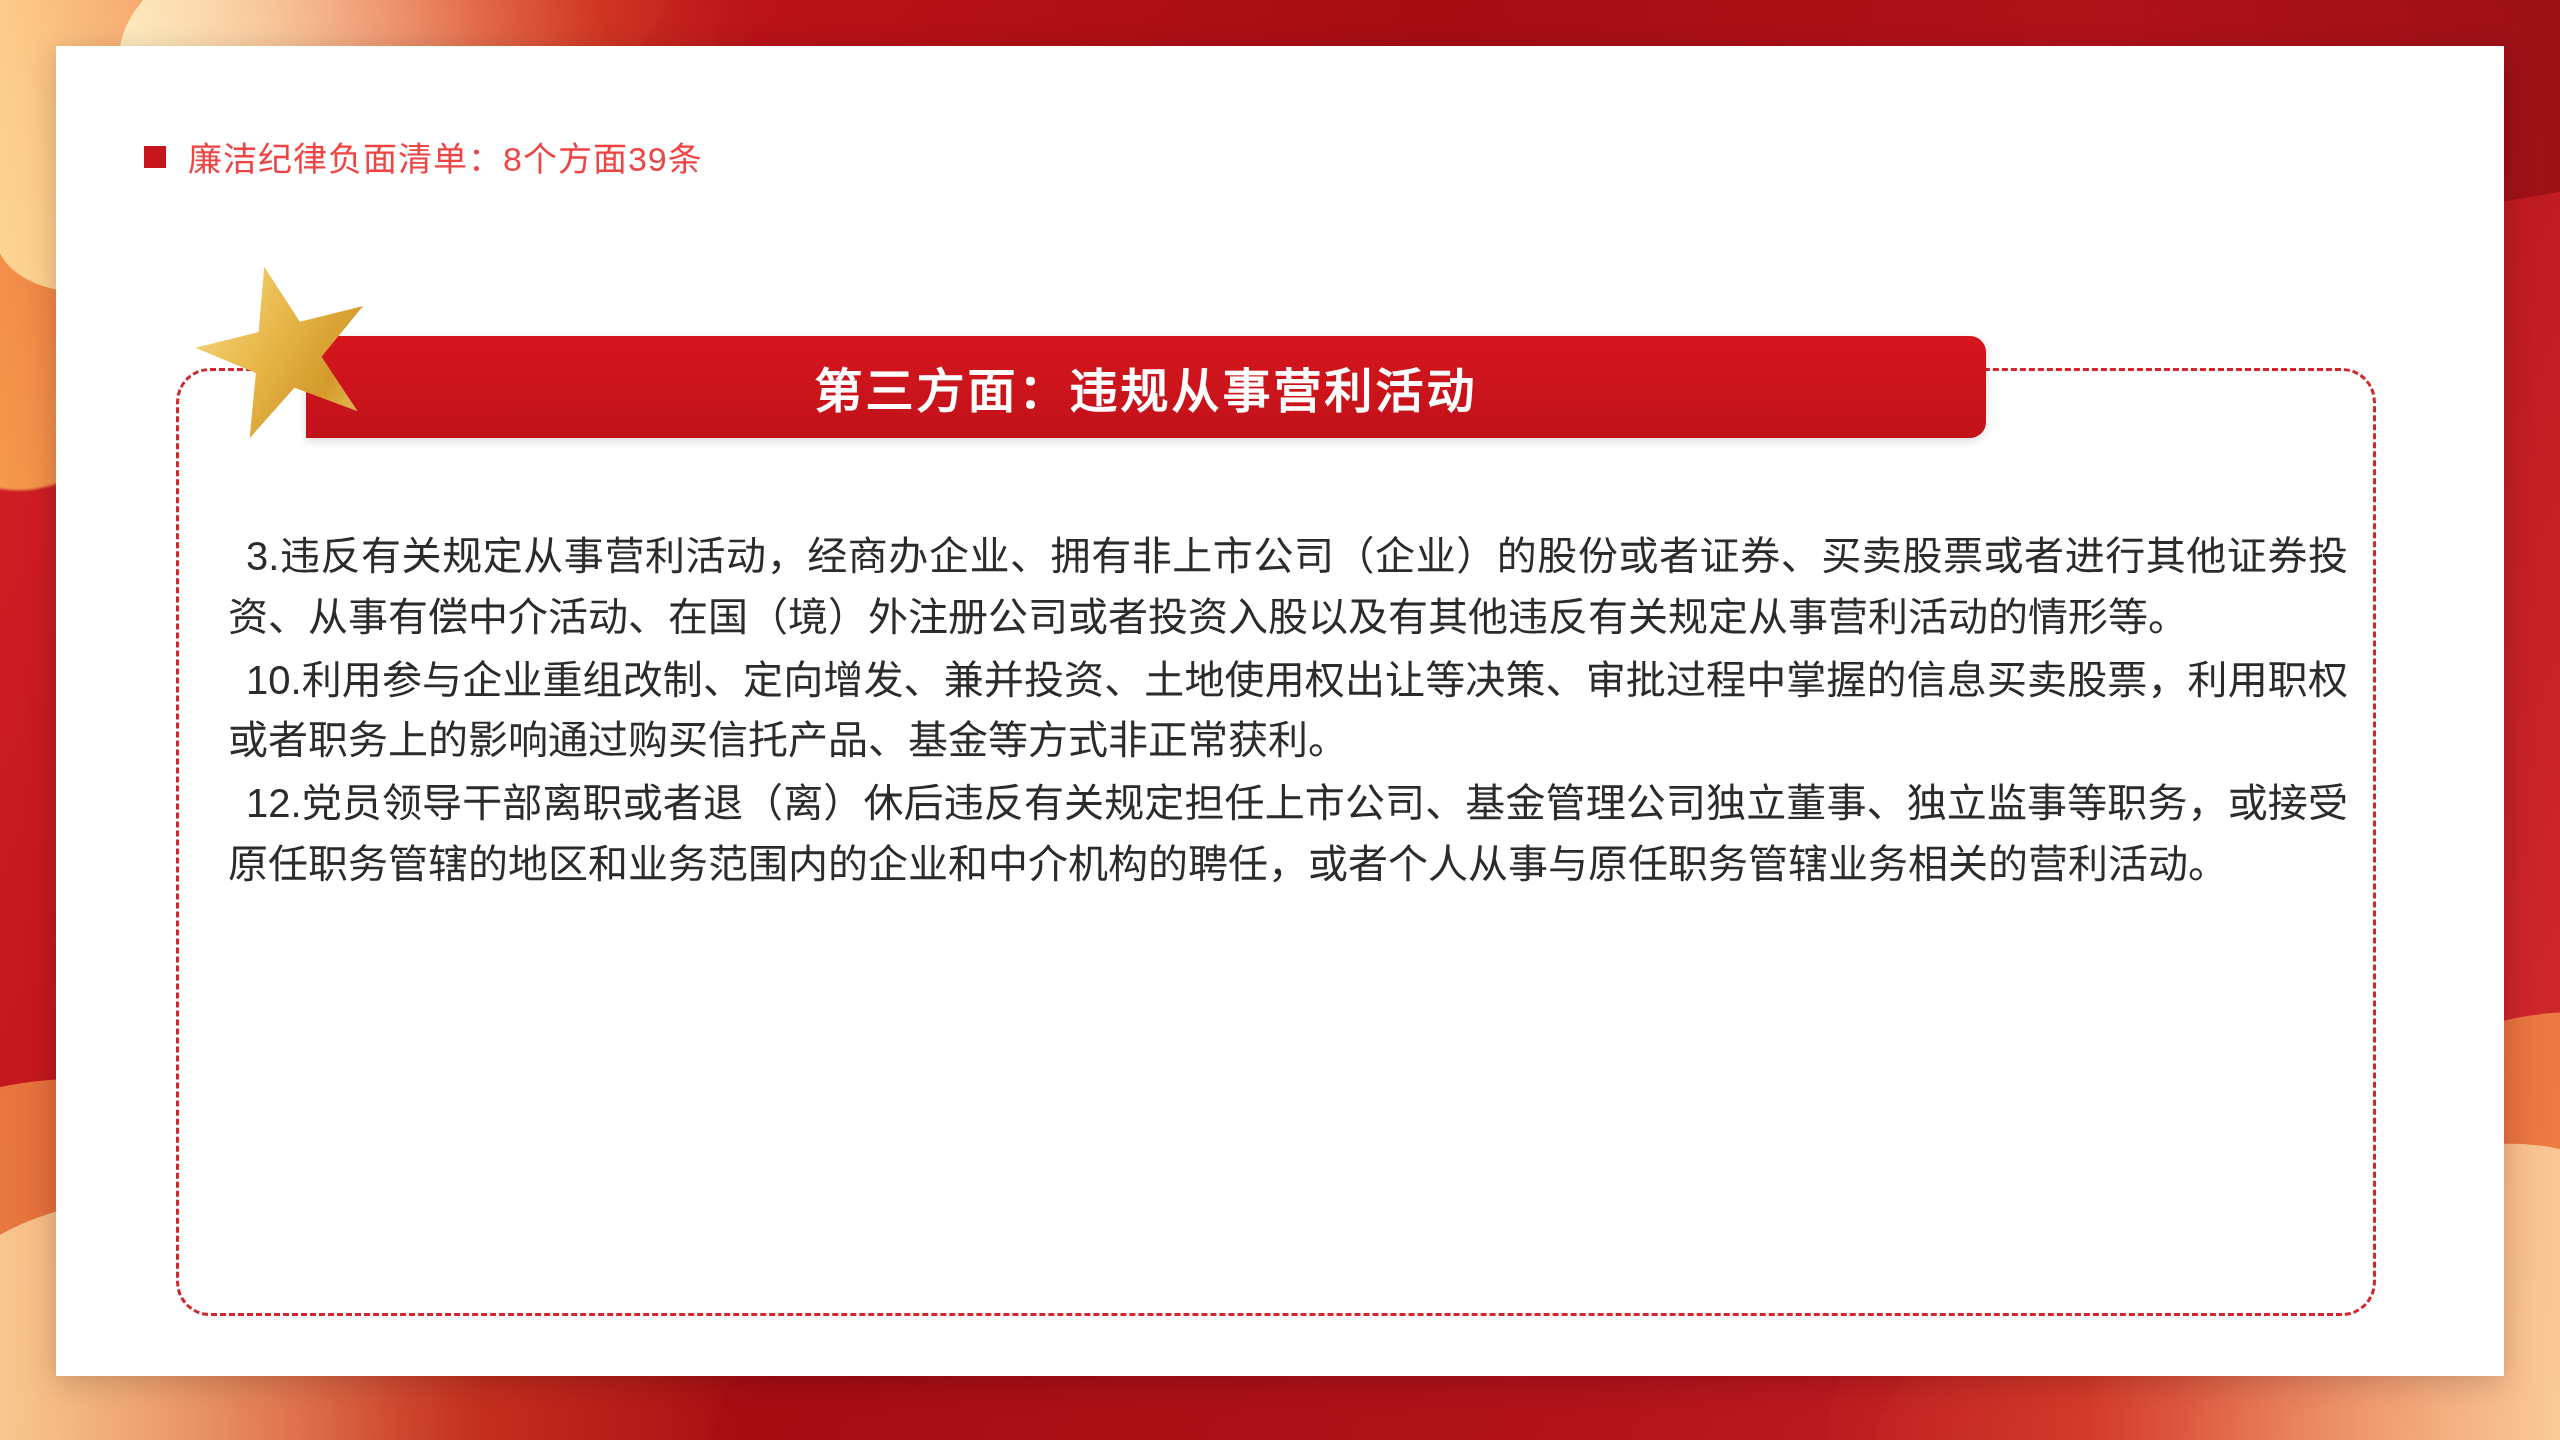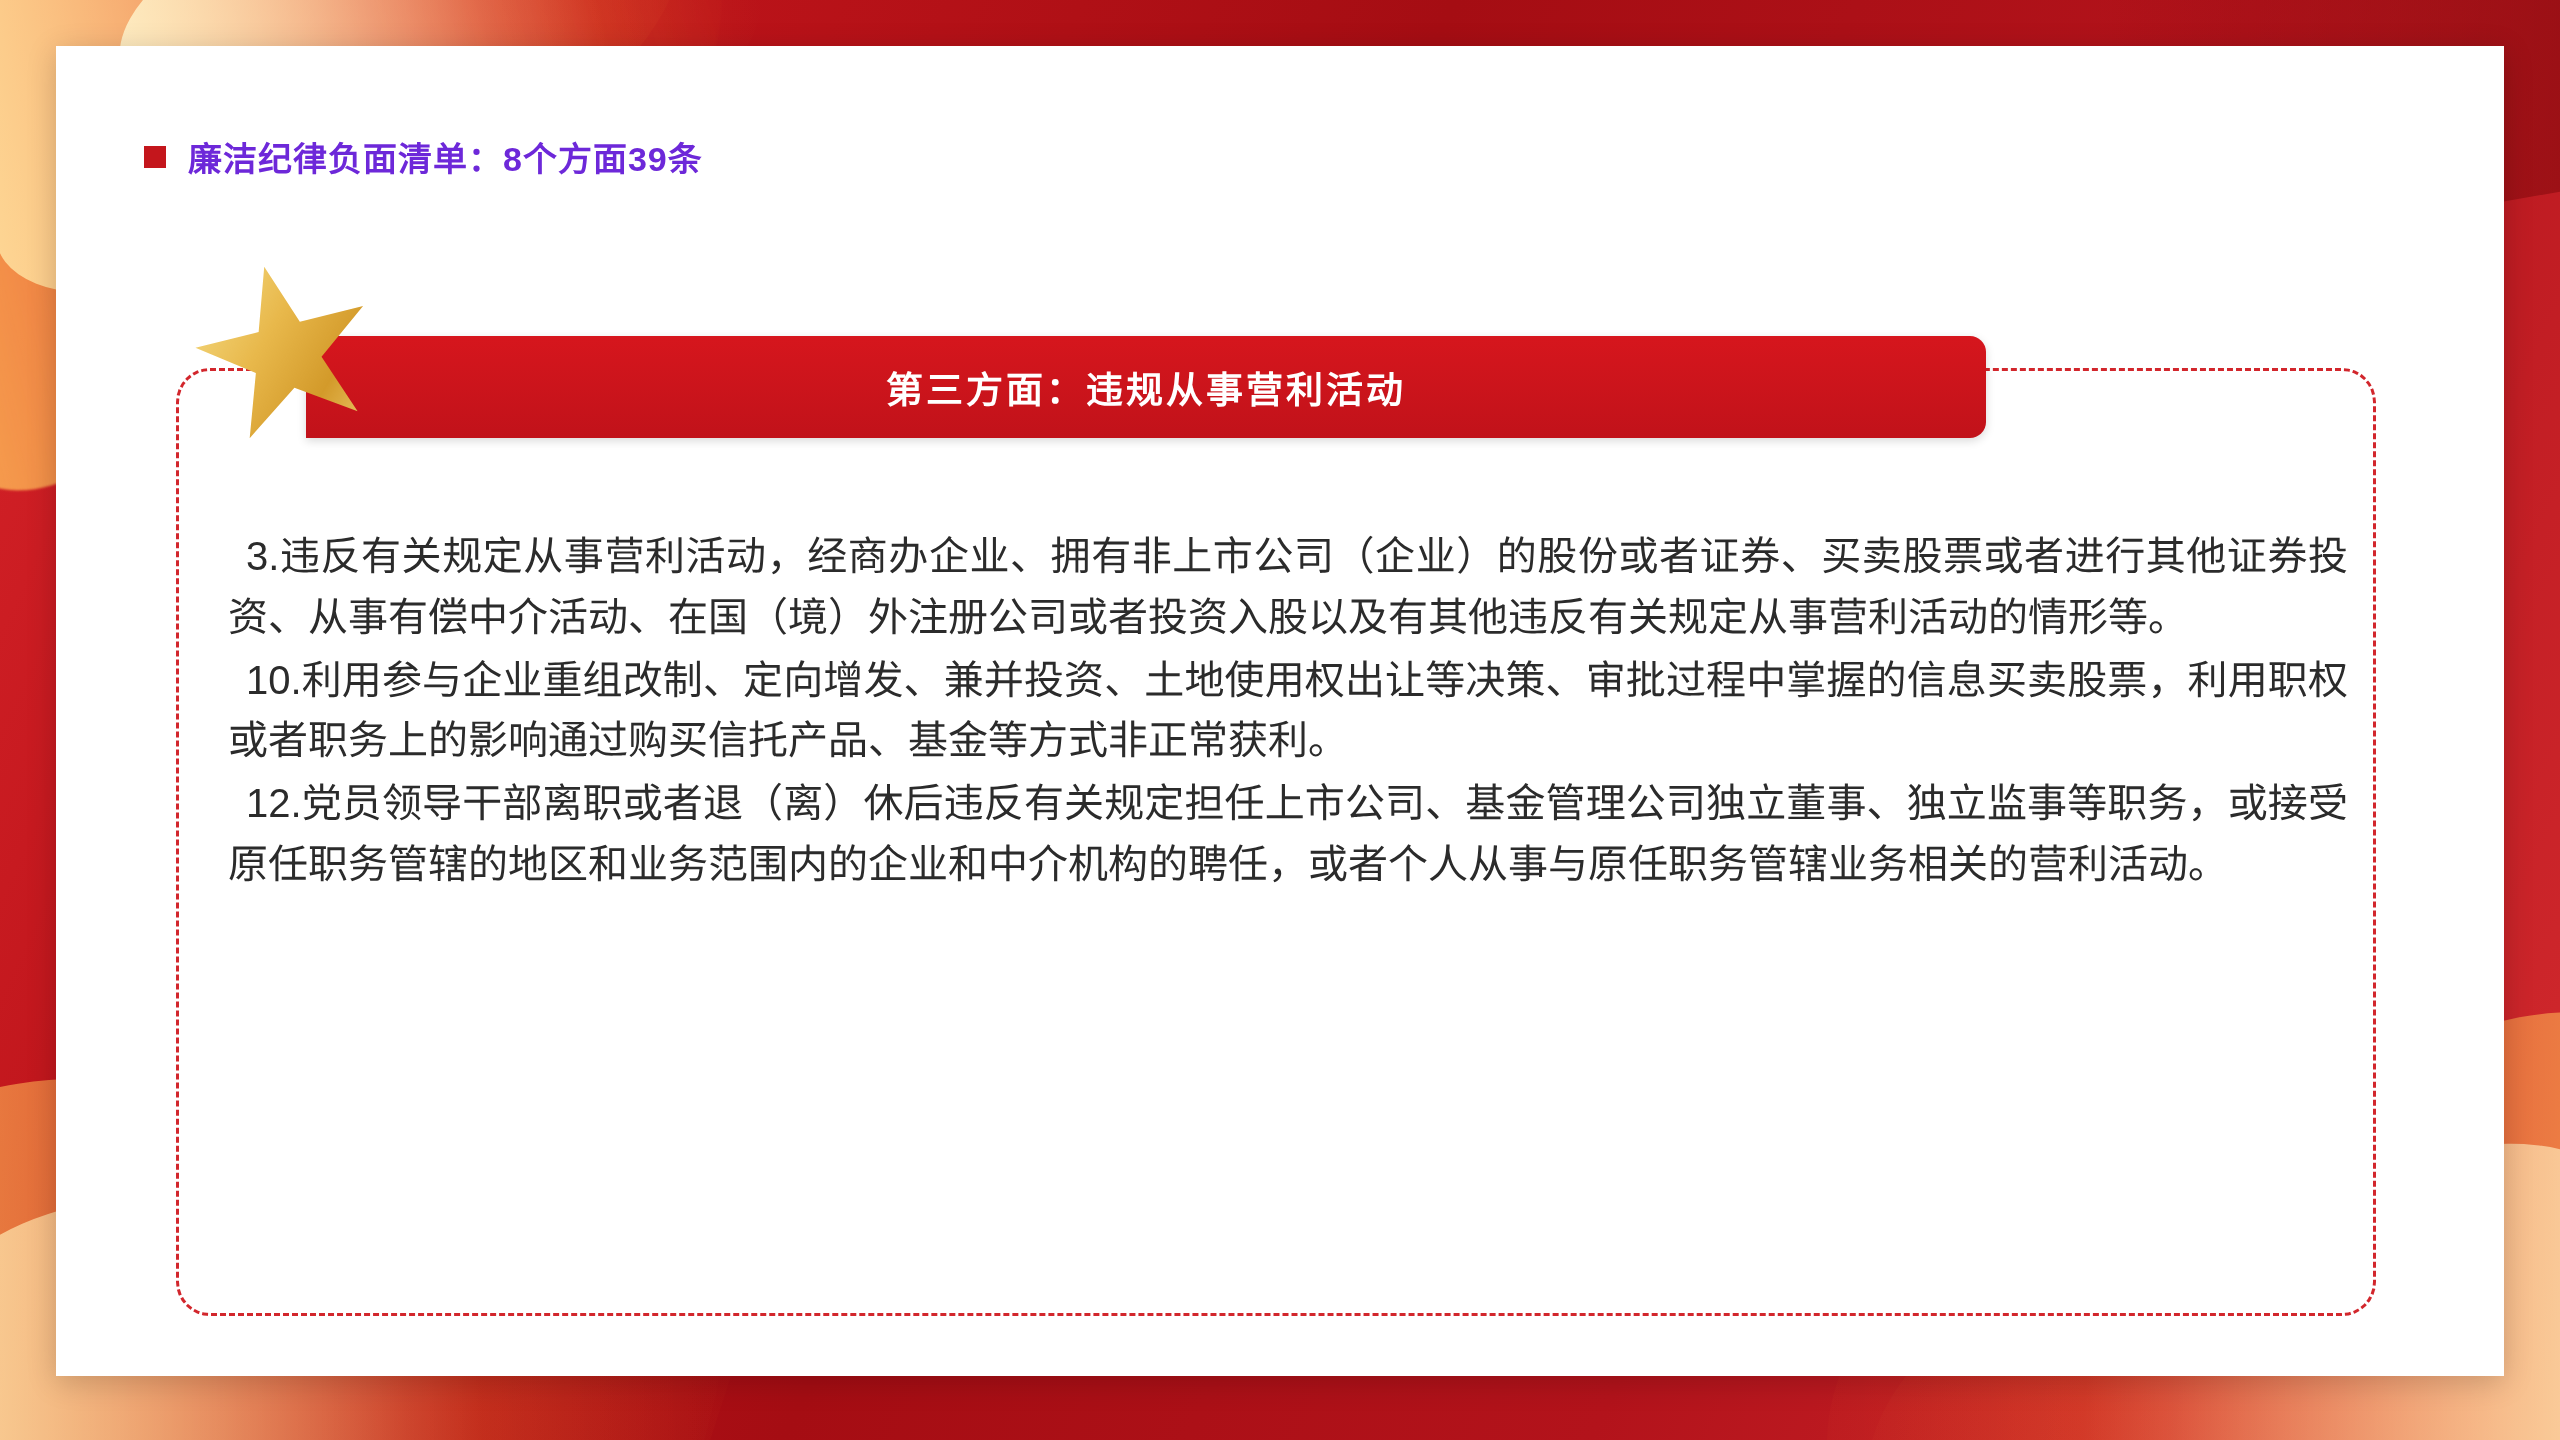--- a/index.html
+++ b/index.html
@@ -108,23 +108,23 @@
     align-items: center;
     gap: 22px;
   }
   .bullet-square {
     width: 22px;
     height: 22px;
     background: #c4161c;
     display: inline-block;
   }
   .bullet-text {
-    color: #6d28d9;
+    color: #ef4444;
     font-size: 34px;
-    font-weight: bold;
+    font-weight: normal;
     letter-spacing: 1px;
     white-space: nowrap;
   }
 
   
   .dashed-box {
     position: absolute;
     left: 120px;
     top: 322px;
     width: 2200px;
@@ -143,21 +143,21 @@
     height: 102px;
     background: linear-gradient(180deg, #d6161d 0%, #c1121a 100%);
     border-radius: 0 16px 16px 0;
     display: flex;
     align-items: center;
     justify-content: center;
     box-shadow: 0 3px 10px rgba(0,0,0,.15);
   }
   .banner-text {
     color: #ffffff;
-    font-size: 37px;
+    font-size: 48px;
     font-weight: bold;
     letter-spacing: 3px;
     white-space: nowrap;
     text-align: right;
   }
 
   
   .star {
     position: absolute;
     left: 140px;

